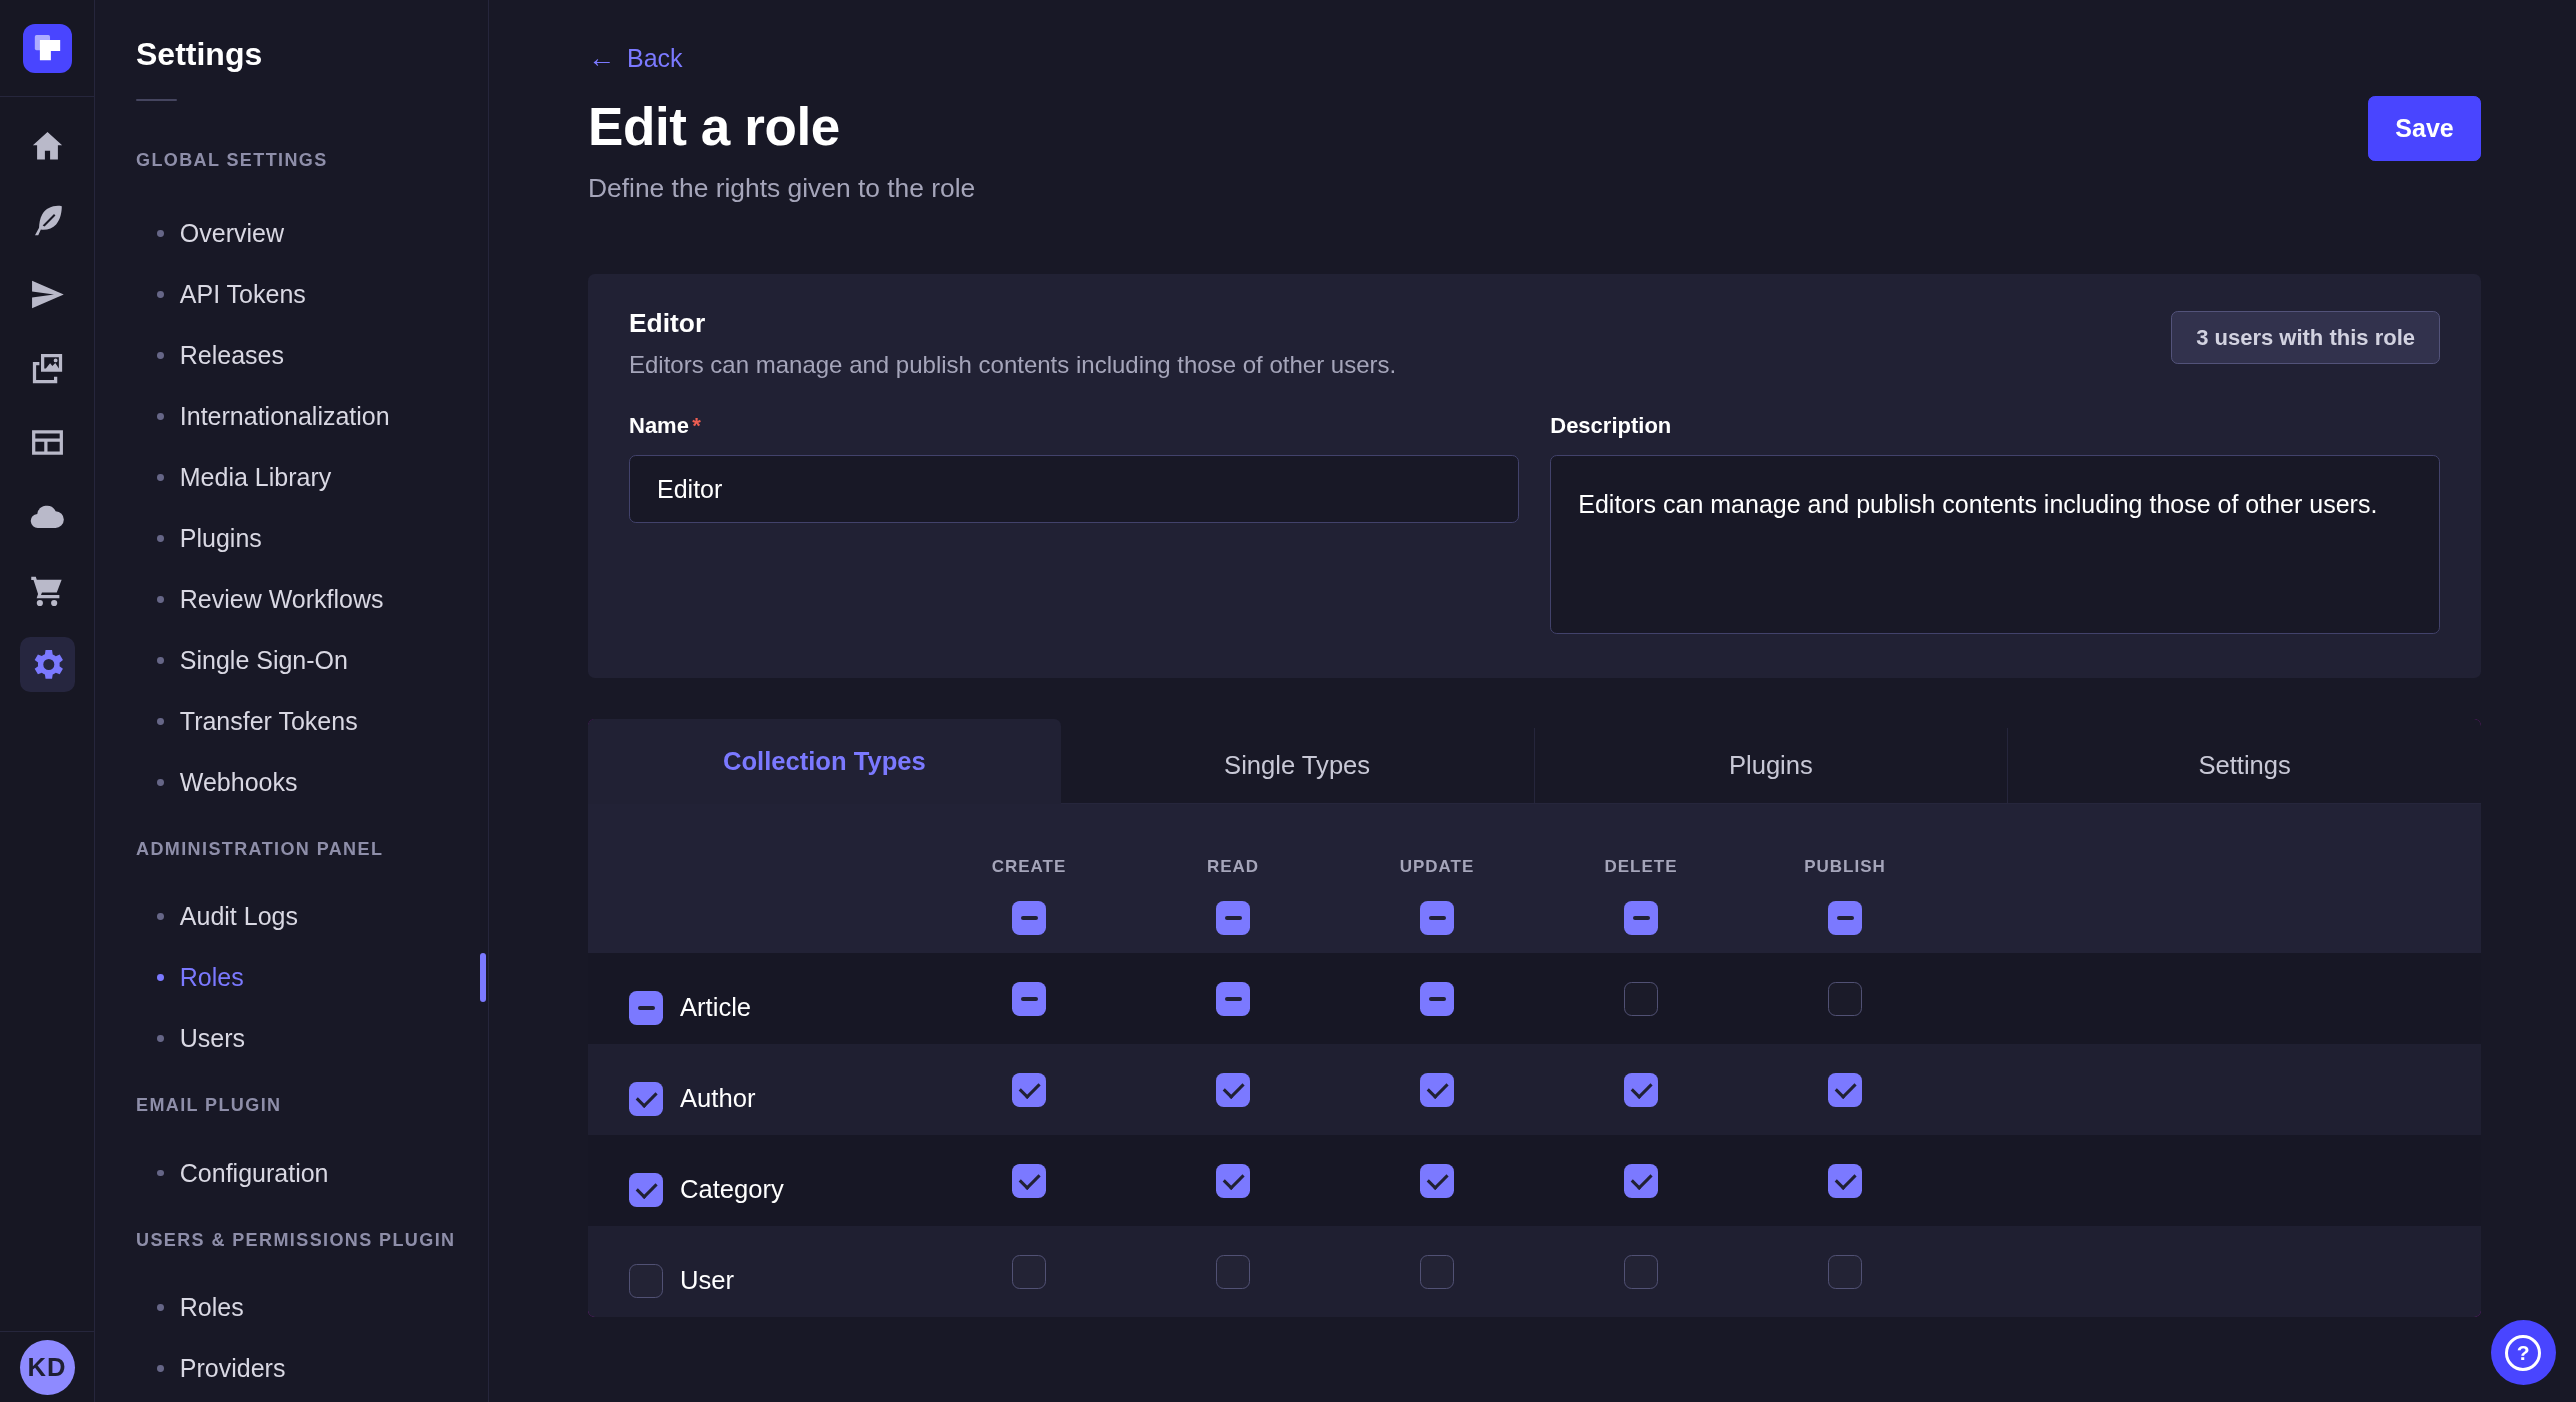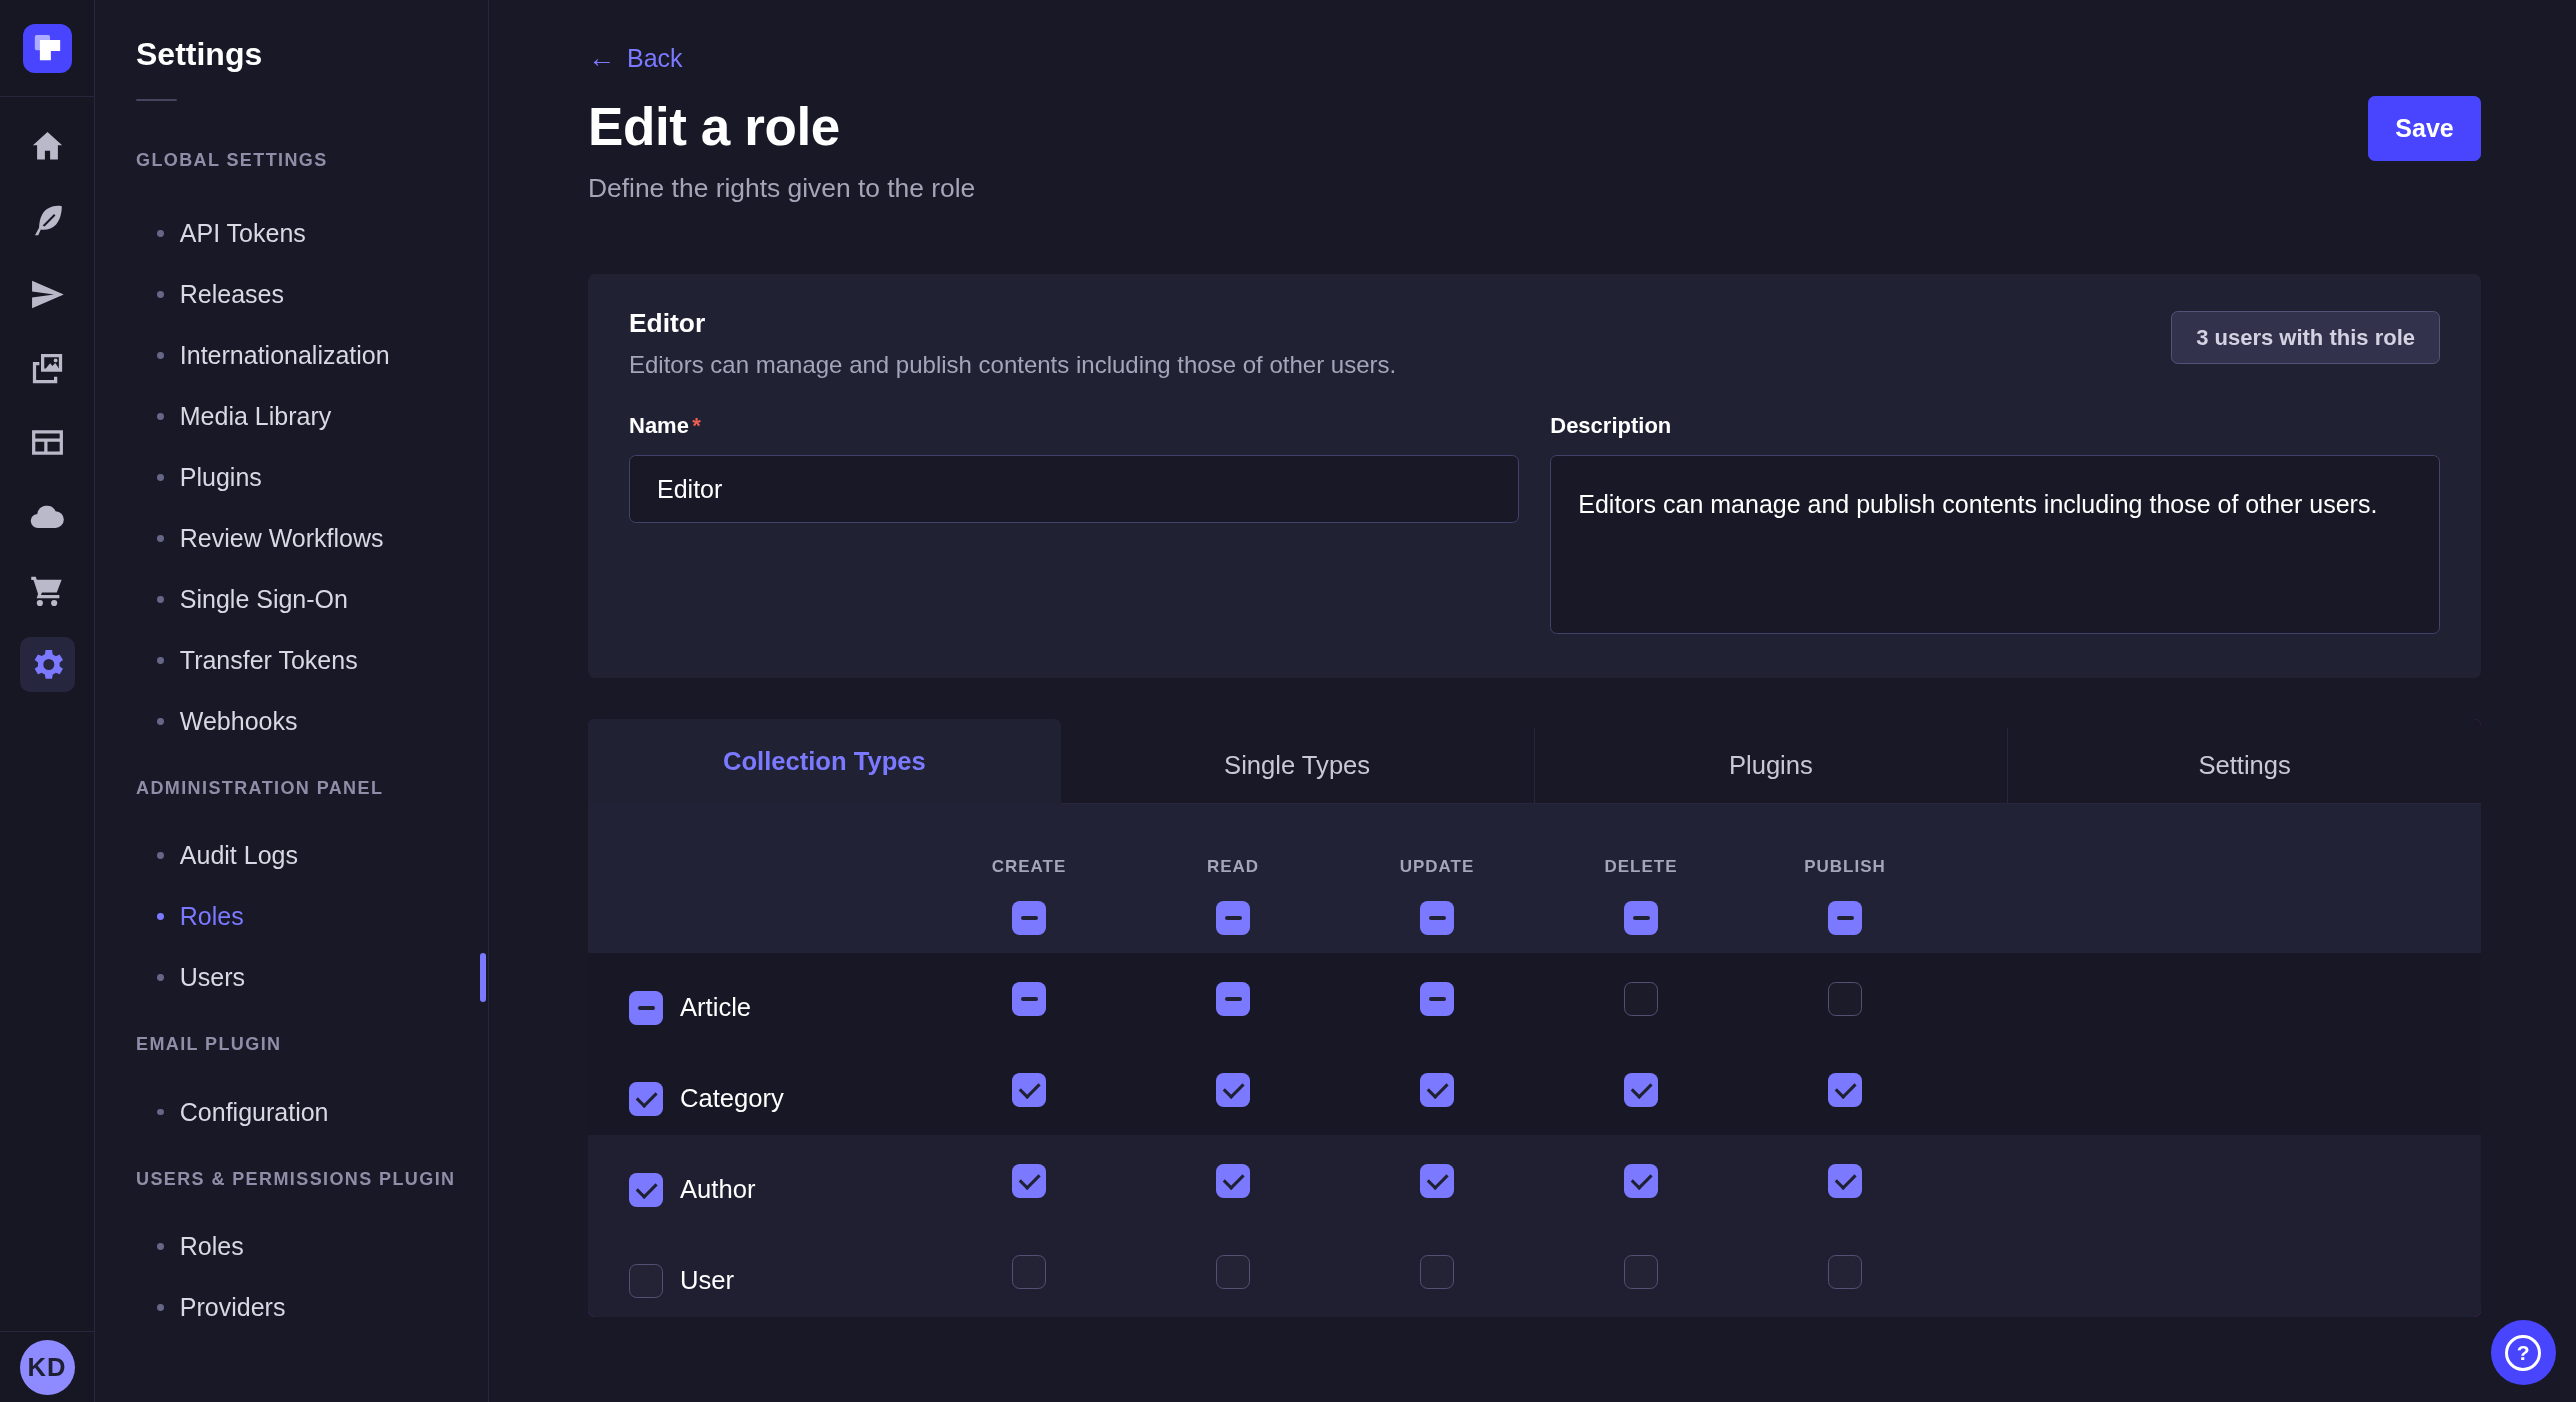--- a/index.html
+++ b/index.html
@@ -178,20 +178,24 @@
       <div class="avatar">KD</div>
     </div>
   </aside>
 
   <aside class="subnav">
     <h1>Settings</h1>
     <div class="underline"></div>
 
     <div class="section-label first">GLOBAL SETTINGS</div>
     <ul>
+      <li>
+          <span class="dot"></span>
+          <span>Overview</span>
+        </li>
       <li>
           <span class="dot"></span>
           <span>API Tokens</span>
         </li>
       <li>
           <span class="dot"></span>
           <span>Releases</span>
         </li>
       <li>
           <span class="dot"></span>
@@ -351,47 +355,47 @@
           </span>
         <span class="cb-cell">
             <span class="cb cb-unchecked"></span>
           </span>
         <span class="cb-cell">
             <span class="cb cb-unchecked"></span>
           </span>
         <span></span>
       </div>
 
+      <div class="grid row even">
+        <div class="row-label">
+            <span class="cb cb-checked"></span>
+            <span>Author</span>
+          </div>
+        <span class="cb-cell">
+            <span class="cb cb-checked"></span>
+          </span>
+        <span class="cb-cell">
+            <span class="cb cb-checked"></span>
+          </span>
+        <span class="cb-cell">
+            <span class="cb cb-checked"></span>
+          </span>
+        <span class="cb-cell">
+            <span class="cb cb-checked"></span>
+          </span>
+        <span class="cb-cell">
+            <span class="cb cb-checked"></span>
+          </span>
+        <span></span>
+      </div>
+
       <div class="grid row odd">
         <div class="row-label">
             <span class="cb cb-checked"></span>
             <span>Category</span>
-          </div>
-        <span class="cb-cell">
-            <span class="cb cb-checked"></span>
-          </span>
-        <span class="cb-cell">
-            <span class="cb cb-checked"></span>
-          </span>
-        <span class="cb-cell">
-            <span class="cb cb-checked"></span>
-          </span>
-        <span class="cb-cell">
-            <span class="cb cb-checked"></span>
-          </span>
-        <span class="cb-cell">
-            <span class="cb cb-checked"></span>
-          </span>
-        <span></span>
-      </div>
-
-      <div class="grid row even">
-        <div class="row-label">
-            <span class="cb cb-checked"></span>
-            <span>Author</span>
           </div>
         <span class="cb-cell">
             <span class="cb cb-checked"></span>
           </span>
         <span class="cb-cell">
             <span class="cb cb-checked"></span>
           </span>
         <span class="cb-cell">
             <span class="cb cb-checked"></span>
           </span>

